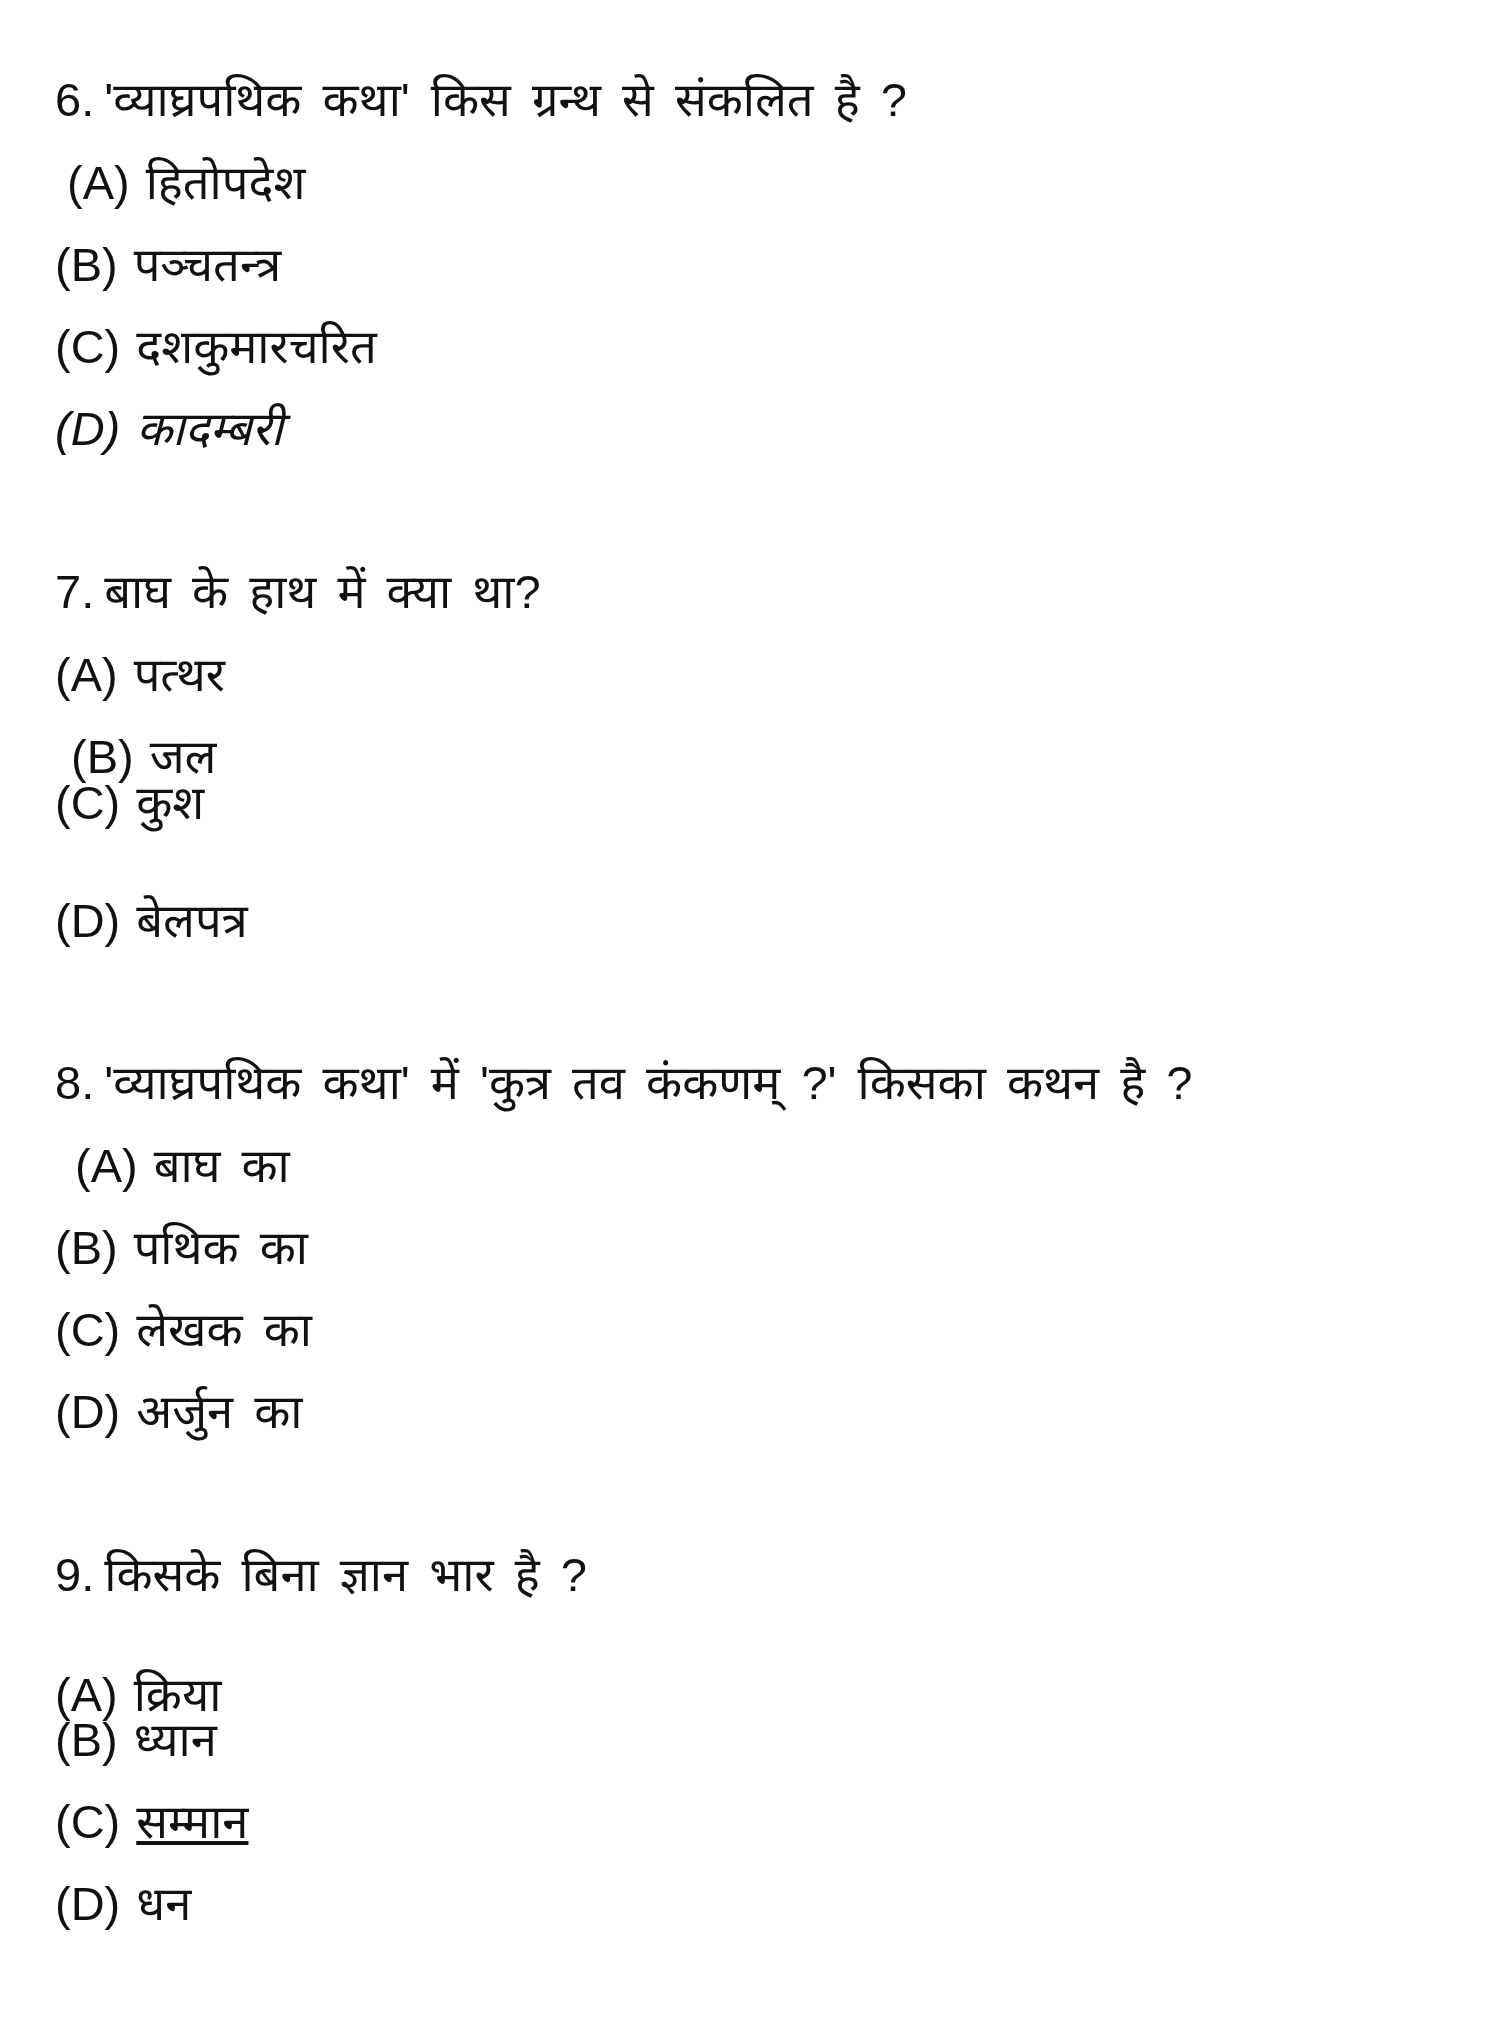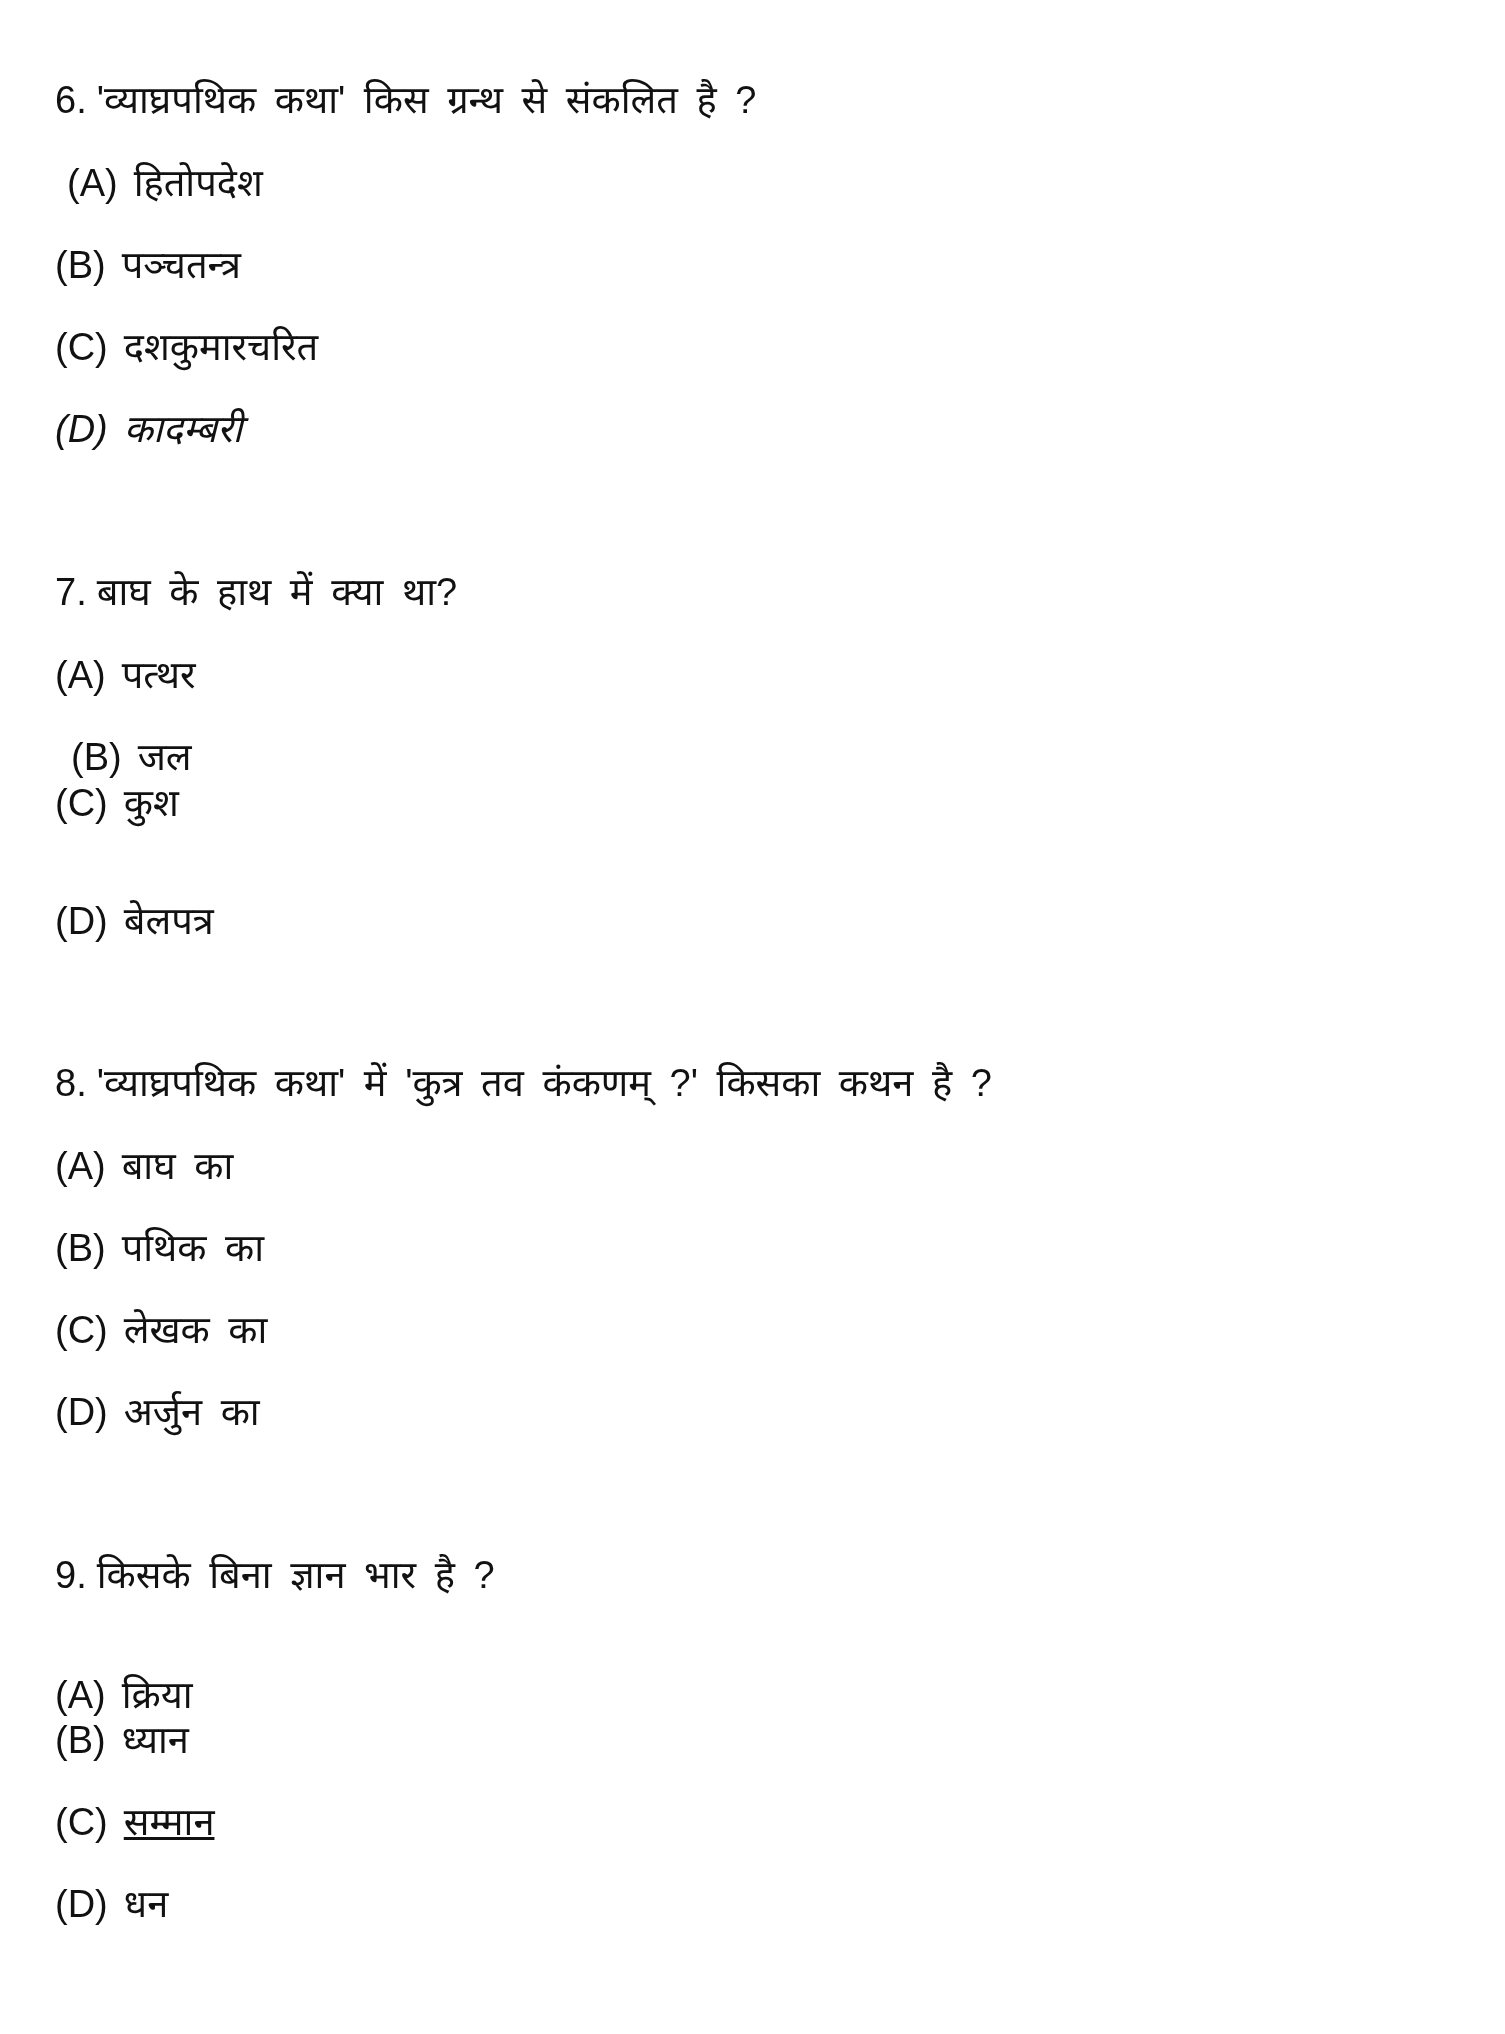--- a/index.html
+++ b/index.html
@@ -3,21 +3,21 @@
 <meta charset="utf-8">
 <style>
   html, body { margin: 0; padding: 0; background: #ffffff; }
   body {
     width: 1505px; height: 2034px; position: relative; overflow: hidden;
     font-family: "Liberation Sans", "DejaVu Sans", sans-serif;
     color: #111111;
   }
   .line {
     position: absolute; left: 55px;
-    font-size: 38px; line-height: 50px; height: 50px;
+    font-size: 47px; line-height: 50px; height: 50px;
     white-space: nowrap; word-spacing: 8px;
   }
   .qnum { margin-right: 10px; }
   .opt-label { display: inline-block; margin-right: 16px; }
 </style>
 </head>
 <body>
 
 <div class="line" style="top:75px;">
   <span class="qnum">6.</span><span>'व्याघ्रपथिक कथा' किस ग्रन्थ से संकलित है ?</span>
@@ -31,21 +31,21 @@
   <span class="qnum">7.</span><span>बाघ के हाथ में क्या था?</span>
 </div>
 <div class="line" style="top:650px;"><span class="opt-label">(A)</span><span>पत्थर</span></div>
 <div class="line" style="top:732px;margin-left:16px;"><span class="opt-label">(B)</span><span>जल</span></div>
 <div class="line" style="top:778px;"><span class="opt-label">(C)</span><span>कुश</span></div>
 <div class="line" style="top:896px;"><span class="opt-label">(D)</span><span>बेलपत्र</span></div>
 
 <div class="line" style="top:1058px;">
   <span class="qnum">8.</span><span>'व्याघ्रपथिक कथा' में 'कुत्र तव कंकणम् ?' किसका कथन है ?</span>
 </div>
-<div class="line" style="top:1141px;"><span class="opt-label">(A)</span><span>बाघ का</span></div>
+<div class="line" style="top:1141px;margin-left:20px;"><span class="opt-label">(A)</span><span>बाघ का</span></div>
 <div class="line" style="top:1223px;text-align:right;"><span class="opt-label">(B)</span><span>पथिक का</span></div>
 <div class="line" style="top:1305px;"><span class="opt-label">(C)</span><span>लेखक का</span></div>
 <div class="line" style="top:1387px;"><span class="opt-label">(D)</span><span>अर्जुन का</span></div>
 
 <div class="line" style="top:1550px;">
   <span class="qnum">9.</span><span>किसके बिना ज्ञान भार है ?</span>
 </div>
 <div class="line" style="top:1670px;"><span class="opt-label">(A)</span><span>क्रिया</span></div>
 <div class="line" style="top:1715px;"><span class="opt-label">(B)</span><span>ध्यान</span></div>
 <div class="line" style="top:1797px;text-decoration:underline;"><span class="opt-label">(C)</span><span>सम्मान</span></div>

